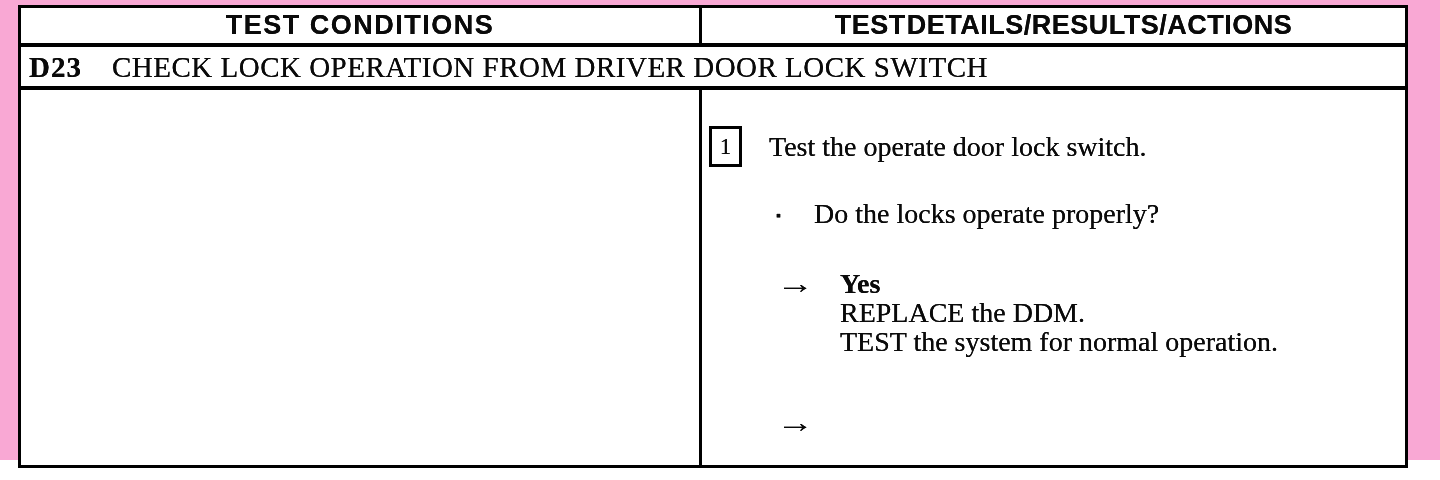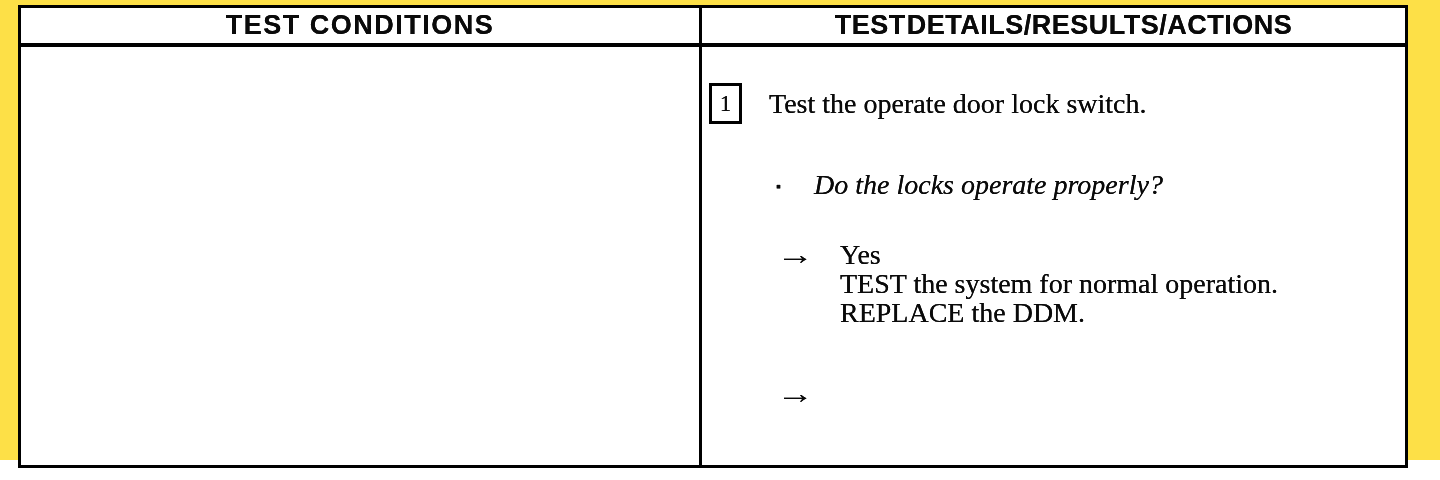--- a/index.html
+++ b/index.html
@@ -6,21 +6,21 @@
   html, body {
     width: 1440px; height: 480px;
     background: #ffffff;
     color: #0a0a0a;
     font-family: "Liberation Serif", serif;
     overflow: hidden;
   }
   .page {
     position: relative;
     width: 1440px; height: 460px;
-    background: #fde047;
+    background: #f9a8d4;
   }
   .doc-table {
     position: absolute;
     left: 18px; top: 5px;
     width: 1390px; height: 463px;
     border: 3px solid #000;
     display: flex;
     flex-direction: column;
     background: #fff;
   }
@@ -82,23 +82,22 @@
     border: 3px solid #000;
     display: inline-flex;
     align-items: center;
     justify-content: center;
     font-size: 23px;
     flex: 0 0 auto;
     margin-right: 27px;
   }
   .step-text { line-height: 41px; }
   .question-line {
-    margin: 46px 0 0 74px;
+    margin: 32px 0 0 74px;
     line-height: 30px;
-    font-style: italic;
   }
   .bullet {
     display: inline-block;
     width: 38px;
     font-size: 14px;
     vertical-align: 3px;
   }
   .result {
     display: flex;
     margin-left: 74px;
@@ -108,54 +107,57 @@
   .result-no  { margin-top: 52px; }
   .arrow {
     width: 64px;
     flex: 0 0 auto;
     font-size: 28px;
     line-height: 29px;
     transform: scaleX(1.35);
     transform-origin: left center;
   }
   .result-body { line-height: 29px; }
-  .answer { font-weight: normal; }
+  .answer { font-weight: bold; }
 </style>
 </head>
 <body>
 
 <div class="page">
   <div class="doc-table">
 
     <div class="header-row">
       <div class="hcell-left">TEST CONDITIONS</div>
       <div class="hcell-right">TEST DETAILS/RESULTS/ACTIONS</div>
     </div>
 
+    <div class="test-row">
+      <span class="test-id">D23</span><span class="test-title">CHECK LOCK OPERATION FROM DRIVER DOOR LOCK SWITCH</span>
+    </div>
 
     <div class="body-row">
       <div class="body-left"></div>
 
       <div class="body-right">
 
         <div class="step-head">
           <span class="step-num">1</span>
           <span class="step-text">Test the operate door lock switch.</span>
         </div>
 
         <div class="question-line">
           <span class="bullet">▪</span><span>Do the locks operate properly?</span>
         </div>
 
         <div class="result result-yes">
           <span class="arrow">→</span>
           <div class="result-body">
             <div class="answer">Yes</div>
+            <div>REPLACE the DDM.</div>
             <div>TEST the system for normal operation.</div>
-            <div>REPLACE the DDM.</div>
           </div>
         </div>
 
         <div class="result result-no">
           <span class="arrow">→</span>
         </div>
 
       </div>
     </div>
 

